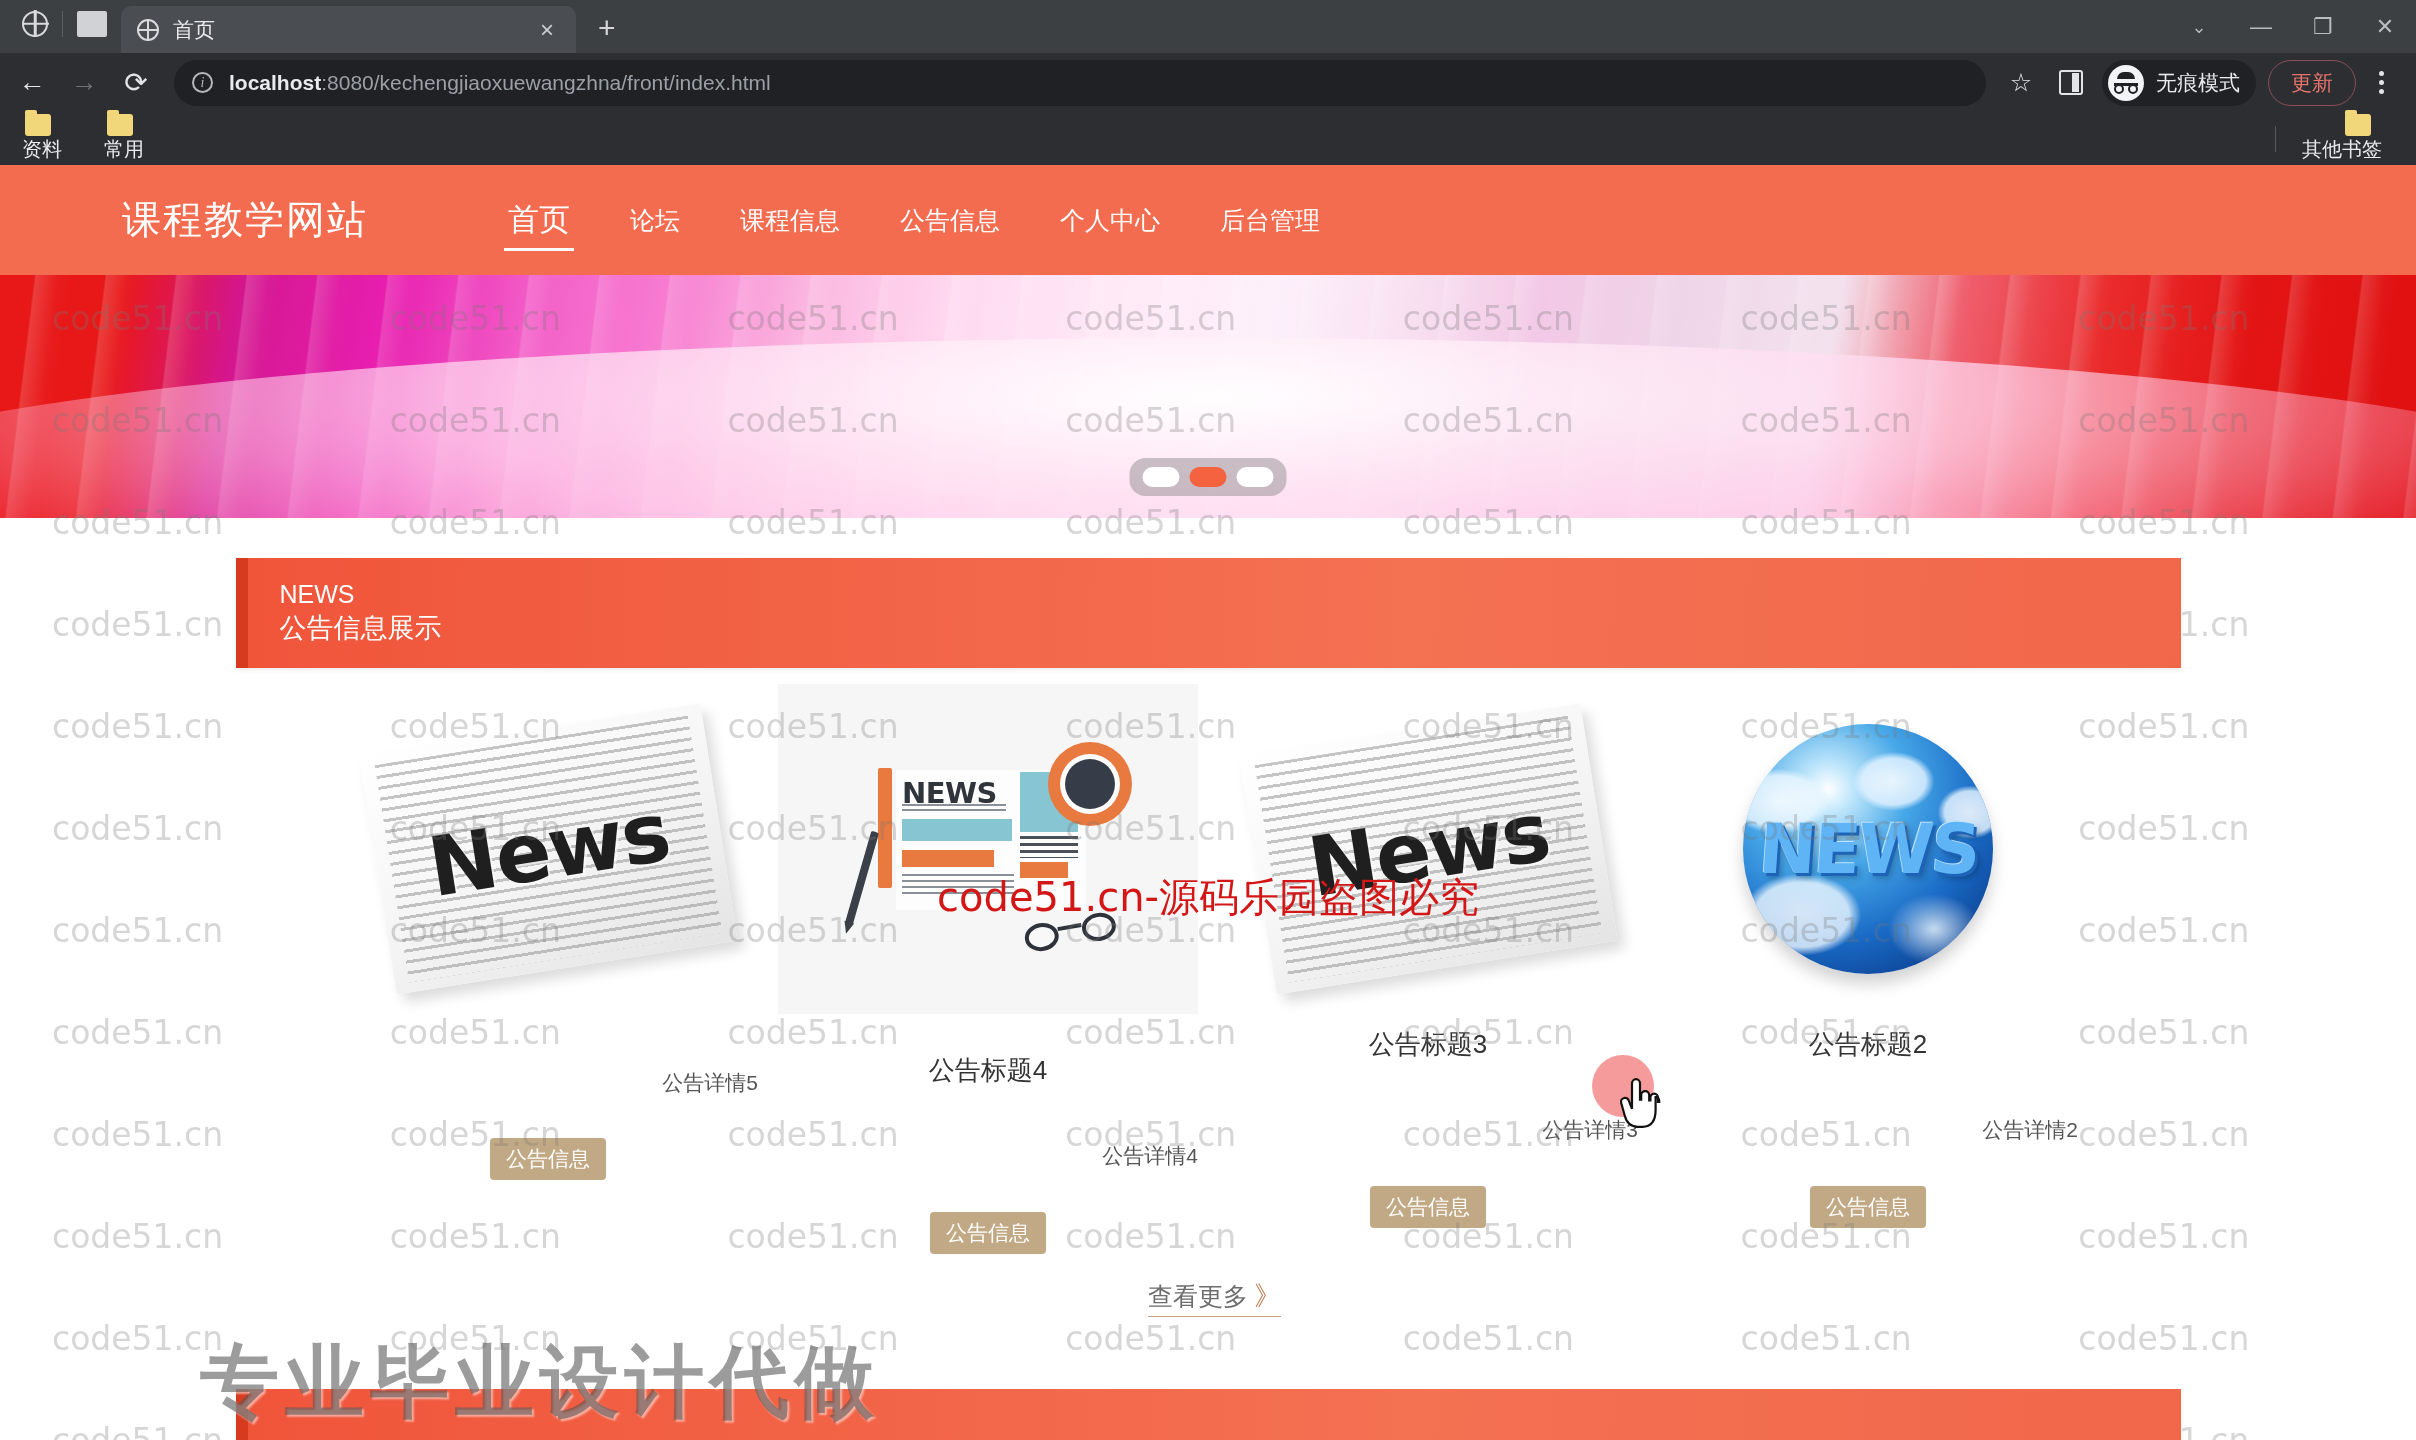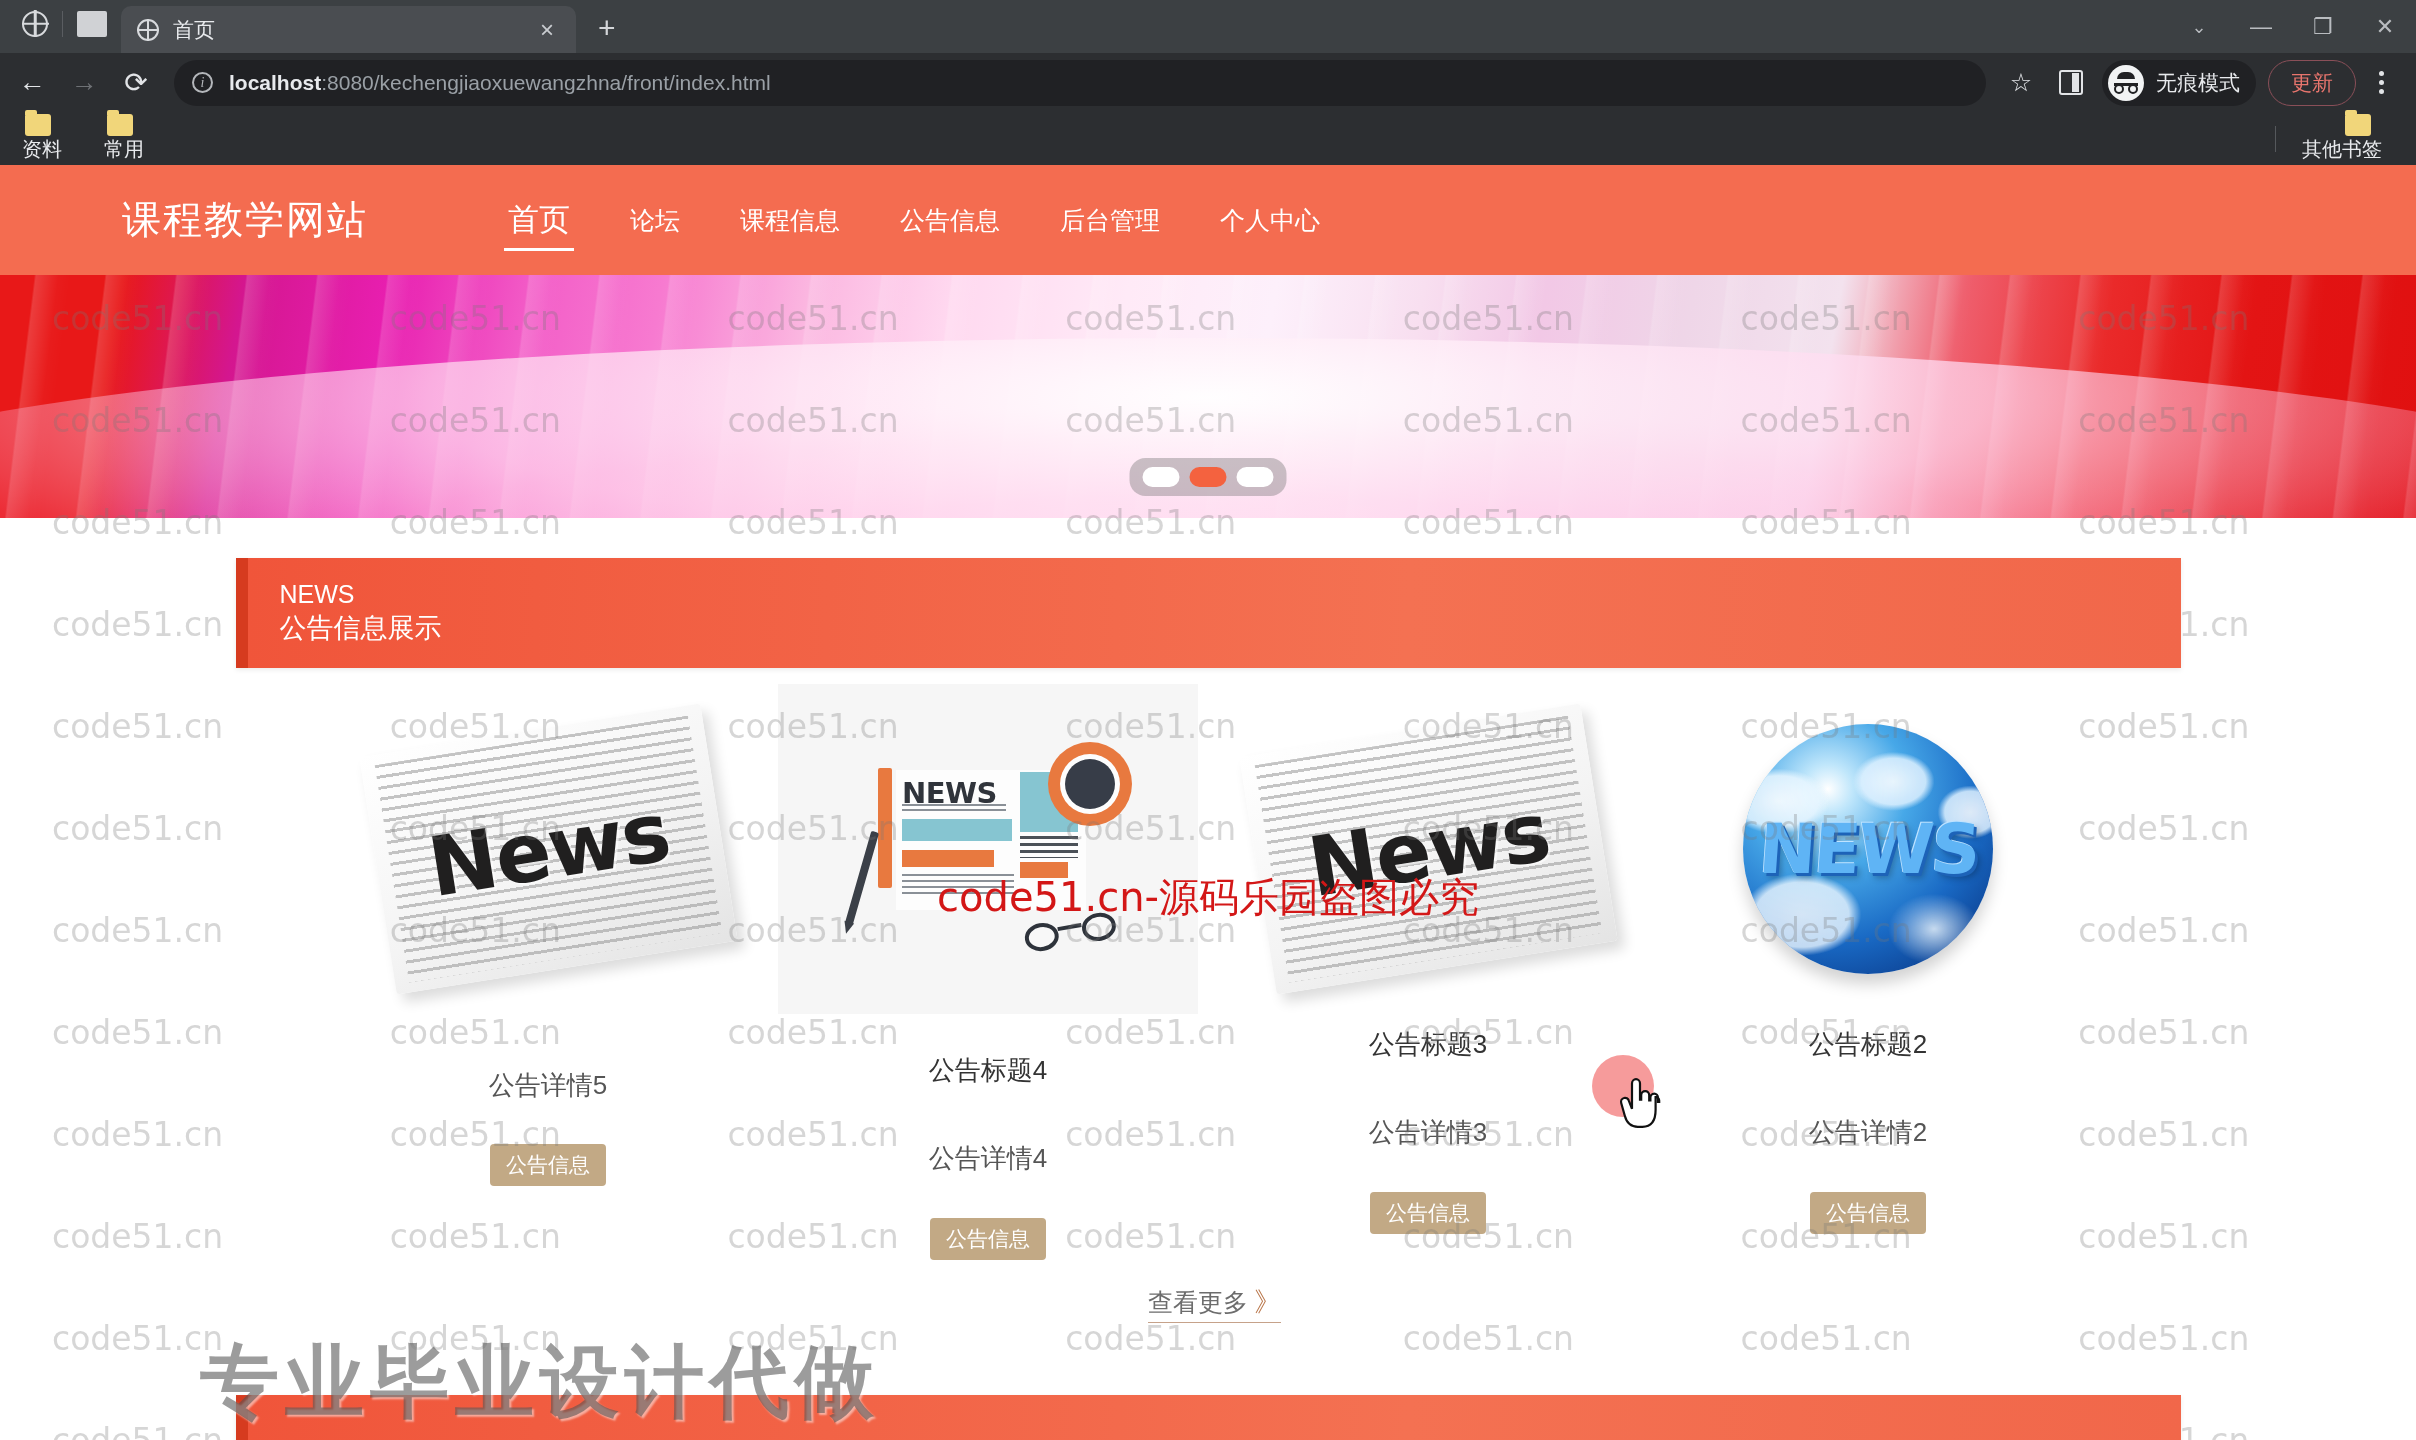--- a/index.html
+++ b/index.html
@@ -387,21 +387,21 @@
     transform: skewX(-4deg);
   }
 
   .card-title {
     font-size: 26px; color: #333333; margin-top: 14px; line-height: 1.3;
   }
   .card-date {
     font-size: 19px; color: #9a9a9a; margin-top: 8px; line-height: 1.3;
   }
   .card-desc {
-    font-size: 26px; color: #555555; margin-top: 22px; line-height: 1.3;
+    font-size: 21px; color: #555555; margin-top: 22px; line-height: 1.3; text-align: right;
   }
   .card-tag {
     display: inline-block; margin-top: 42px;
     background: #c2a985; color: #ffffff; font-size: 21px;
     padding: 7px 16px; border-radius: 4px;
   }
   
   .card.lower .card-title { margin-top: 40px; }
 
   .more-row { text-align: center; margin-top: 24px; position: relative; z-index: 45; }
@@ -515,22 +515,22 @@
 
   <div class="page">
 
     <div class="site-header">
       <div class="site-title">课程教学网站</div>
       <div class="nav">
         <div class="nav-item active">首页</div>
         <div class="nav-item">论坛</div>
         <div class="nav-item">课程信息</div>
         <div class="nav-item">公告信息</div>
+        <div class="nav-item">个人中心</div>
         <div class="nav-item">后台管理</div>
-        <div class="nav-item">个人中心</div>
       </div>
     </div>
 
     <div class="banner">
       <div class="banner-img"></div>
       <div class="banner-stripes"></div>
       <div class="banner-floor"></div>
       <div class="carousel-dots">
         <div class="dot"></div>
         <div class="dot active"></div>

